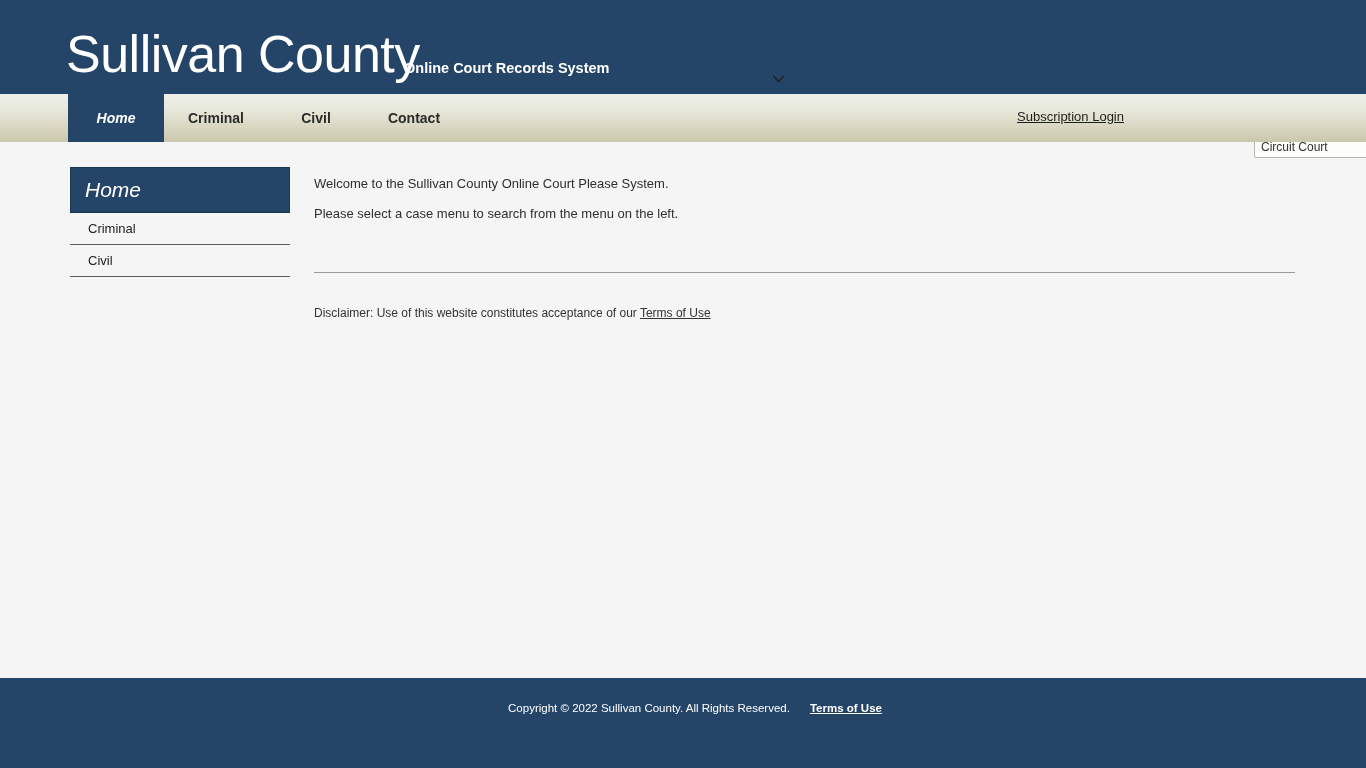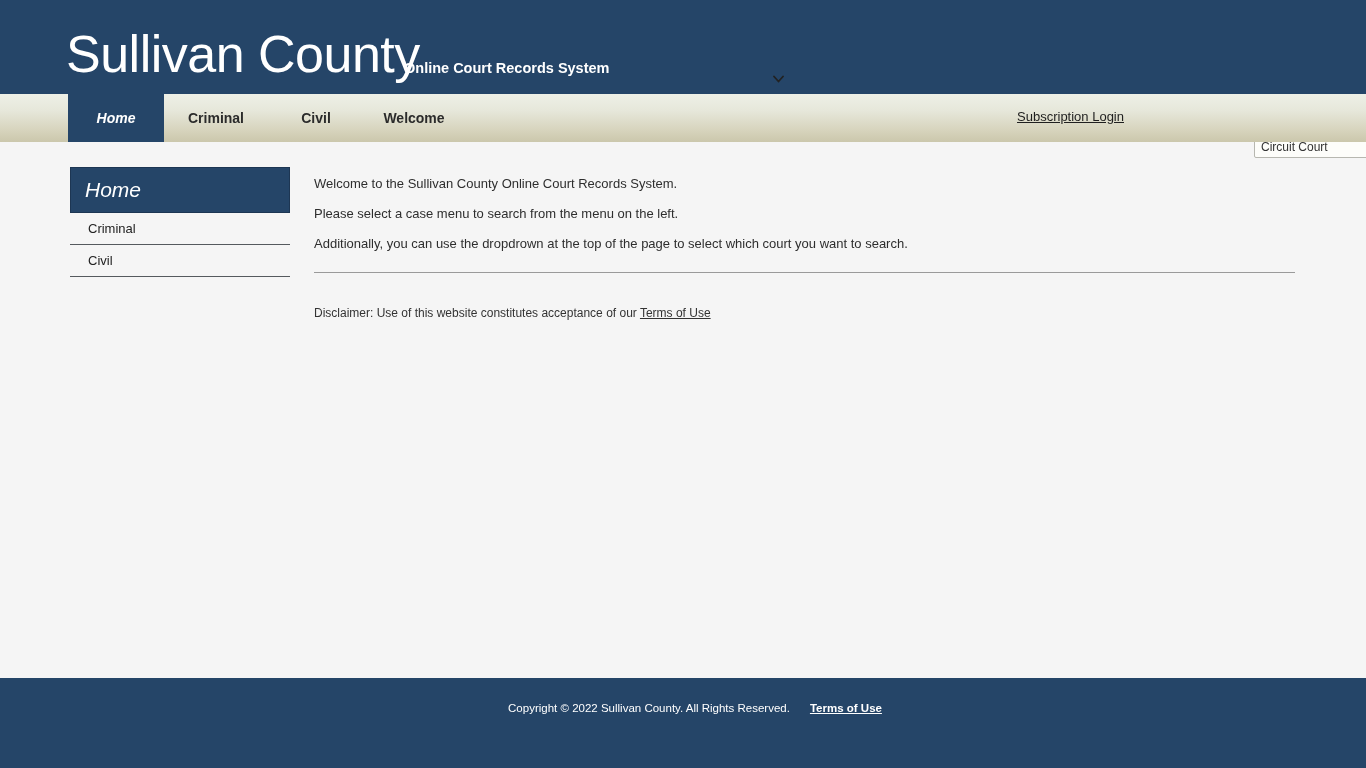--- a/index.html
+++ b/index.html
@@ -248,35 +248,34 @@
         </svg>
       </span>
     </div>
   </div>
 
   <div class="navbar">
     <div class="nav-items">
       <div class="nav-item home">Home</div>
       <div class="nav-item criminal">Criminal</div>
       <div class="nav-item civil">Civil</div>
-      <div class="nav-item contact">Welcome</div>
+      <div class="nav-item contact">Contact</div>
     </div>
   </div>
   <div class="subscription-login">Subscription Login</div>
 
   <div class="sidebar">
     <div class="sidebar-header">Home</div>
     <div class="sidebar-item">Criminal</div>
     <div class="sidebar-item">Civil</div>
   </div>
 
   <div class="content">
-    <p>Welcome to the Sullivan County Online Court Records System.</p>
+    <p>Welcome to the Sullivan County Online Court Please System.</p>
     <p>Please select a case menu to search from the menu on the left.</p>
-    <p class="line3">Additionally, you can use the dropdrown at the top of the page to select which court you want to search.</p>
   </div>
 
   <div class="divider"></div>
 
   <div class="disclaimer"><span>Disclaimer: Use of this website constitutes acceptance of our </span><a>Terms of Use</a></div>
 
   <div class="footer">
     <div class="footer-inner"><span>Copyright © 2022 Sullivan County. All Rights Reserved.</span><span class="footer-terms">Terms of Use</span></div>
   </div>
 

